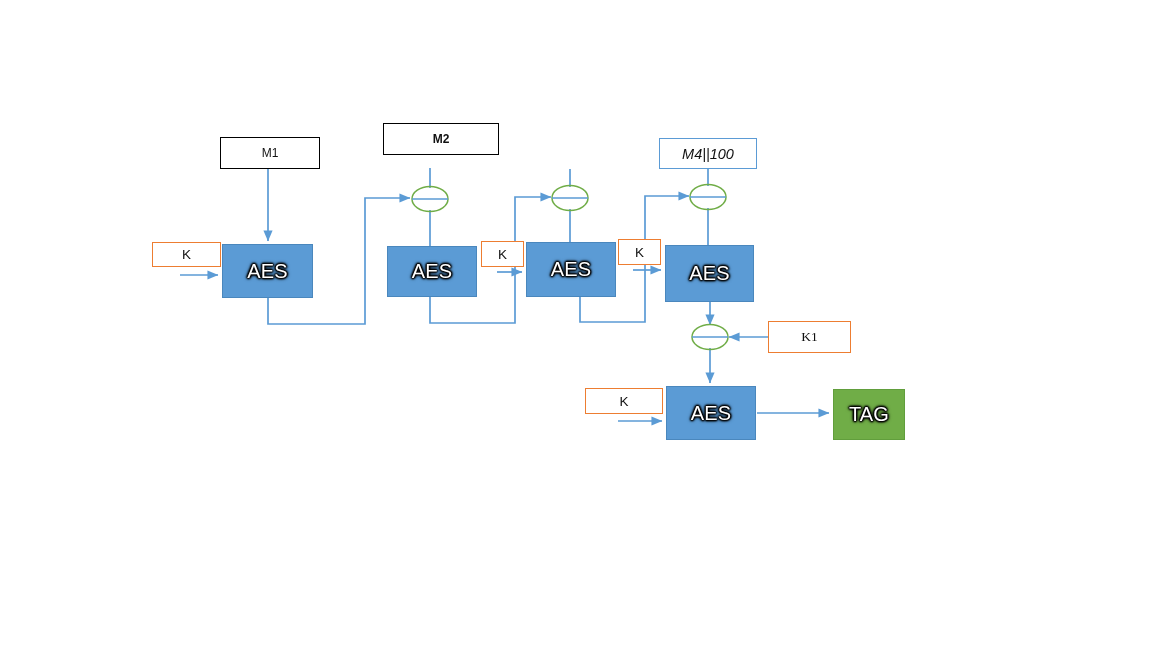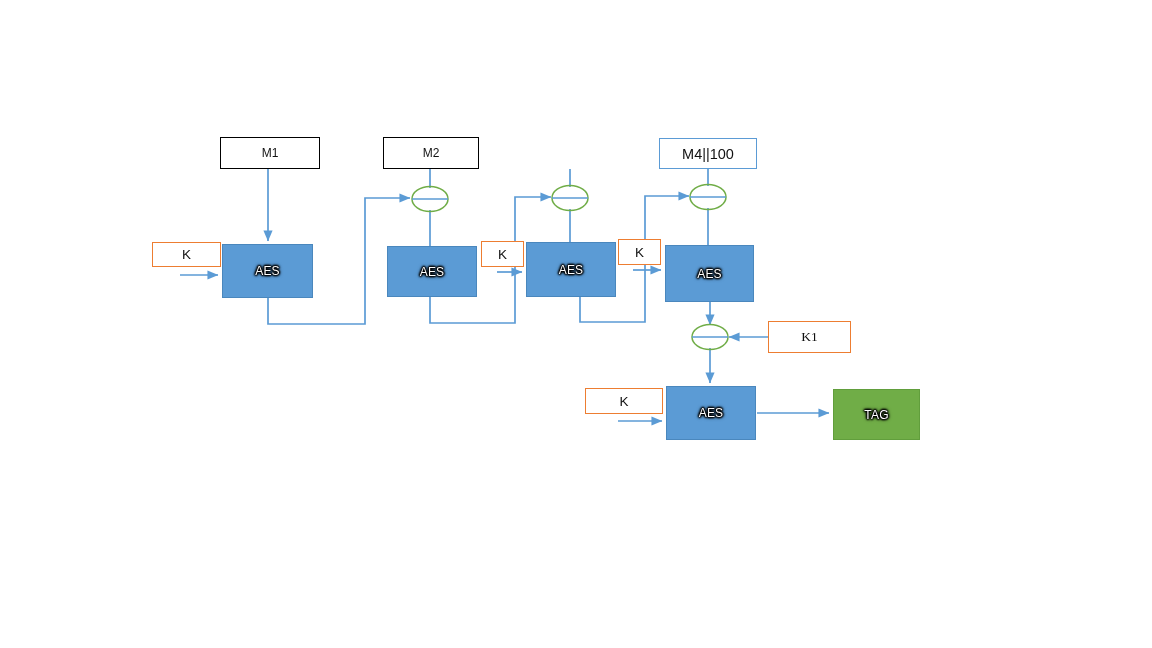--- a/index.html
+++ b/index.html
@@ -19,21 +19,21 @@
                 font-size:14.5px;color:#111111;}
   
   .key-box{background:#ffffff;border:1.6px solid #ED7D31;
            font-size:13.5px;color:#111111;}
   
   .aes-box{background:#5B9BD5;border:1px solid #4A87BD;}
   
   .tag-box{background:#70AD47;border:1px solid #619E3C;}
 
   
-  .glow{font-size:12px;color:#ffffff;font-weight:400;letter-spacing:.2px;
+  .glow{font-size:20px;color:#ffffff;font-weight:400;letter-spacing:.2px;
         text-shadow:
            0 0 2px #000, 0 0 2px #000, 0 0 3px #000, 0 0 4px #000,
            1px 0 2px #000, -1px 0 2px #000, 0 1px 2px #000, 0 -1px 2px #000;}
 </style>
 </head>
 <body>
 
 <div id="stage">
 
   <svg id="wires" viewBox="0 0 1152 648">
@@ -91,26 +91,26 @@
         <ellipse cx="710" cy="337" rx="18" ry="12.5" fill="none" stroke="#70AD47" stroke-width="1.5"></ellipse>
         <line x1="692" y1="337" x2="728" y2="337" stroke="#5B9BD5" stroke-width="1.5"></line>
       </g>
     </g>
   </svg>
 
   <div class="node msg-box" style="left:220px;top:137px;width:100px;height:32px;">
     <span>M1</span>
   </div>
 
-  <div class="node msg-box" style="left:383px;top:137px;width:96px;height:32px;">
+  <div class="node msg-box" style="left:383px;top:123px;width:116px;height:32px;font-weight:bold;">
     <span>M2</span>
   </div>
 
 
-  <div class="node msg-box-blue" style="left:659px;top:138px;width:98px;height:31px;">
+  <div class="node msg-box-blue" style="left:659px;top:138px;width:98px;height:31px;font-style:italic;">
     <span>M4||100</span>
   </div>
 
   <div class="node key-box" style="left:152px;top:242px;width:69px;height:25px;">
     <span>K</span>
   </div>
 
   <div class="node key-box" style="left:481px;top:241px;width:43px;height:26px;">
     <span>K</span>
   </div>
@@ -140,17 +140,17 @@
   </div>
 
   <div class="node aes-box" style="left:665px;top:245px;width:89px;height:57px;">
     <span class="glow">AES</span>
   </div>
 
   <div class="node aes-box" style="left:666px;top:386px;width:90px;height:54px;">
     <span class="glow">AES</span>
   </div>
 
-  <div class="node tag-box" style="left:833px;top:389px;width:87px;height:51px;text-align:center;">
+  <div class="node tag-box" style="left:833px;top:389px;width:72px;height:51px;text-align:center;">
     <span class="glow">TAG</span>
   </div>
 
 </div>
 
 </body></html>

